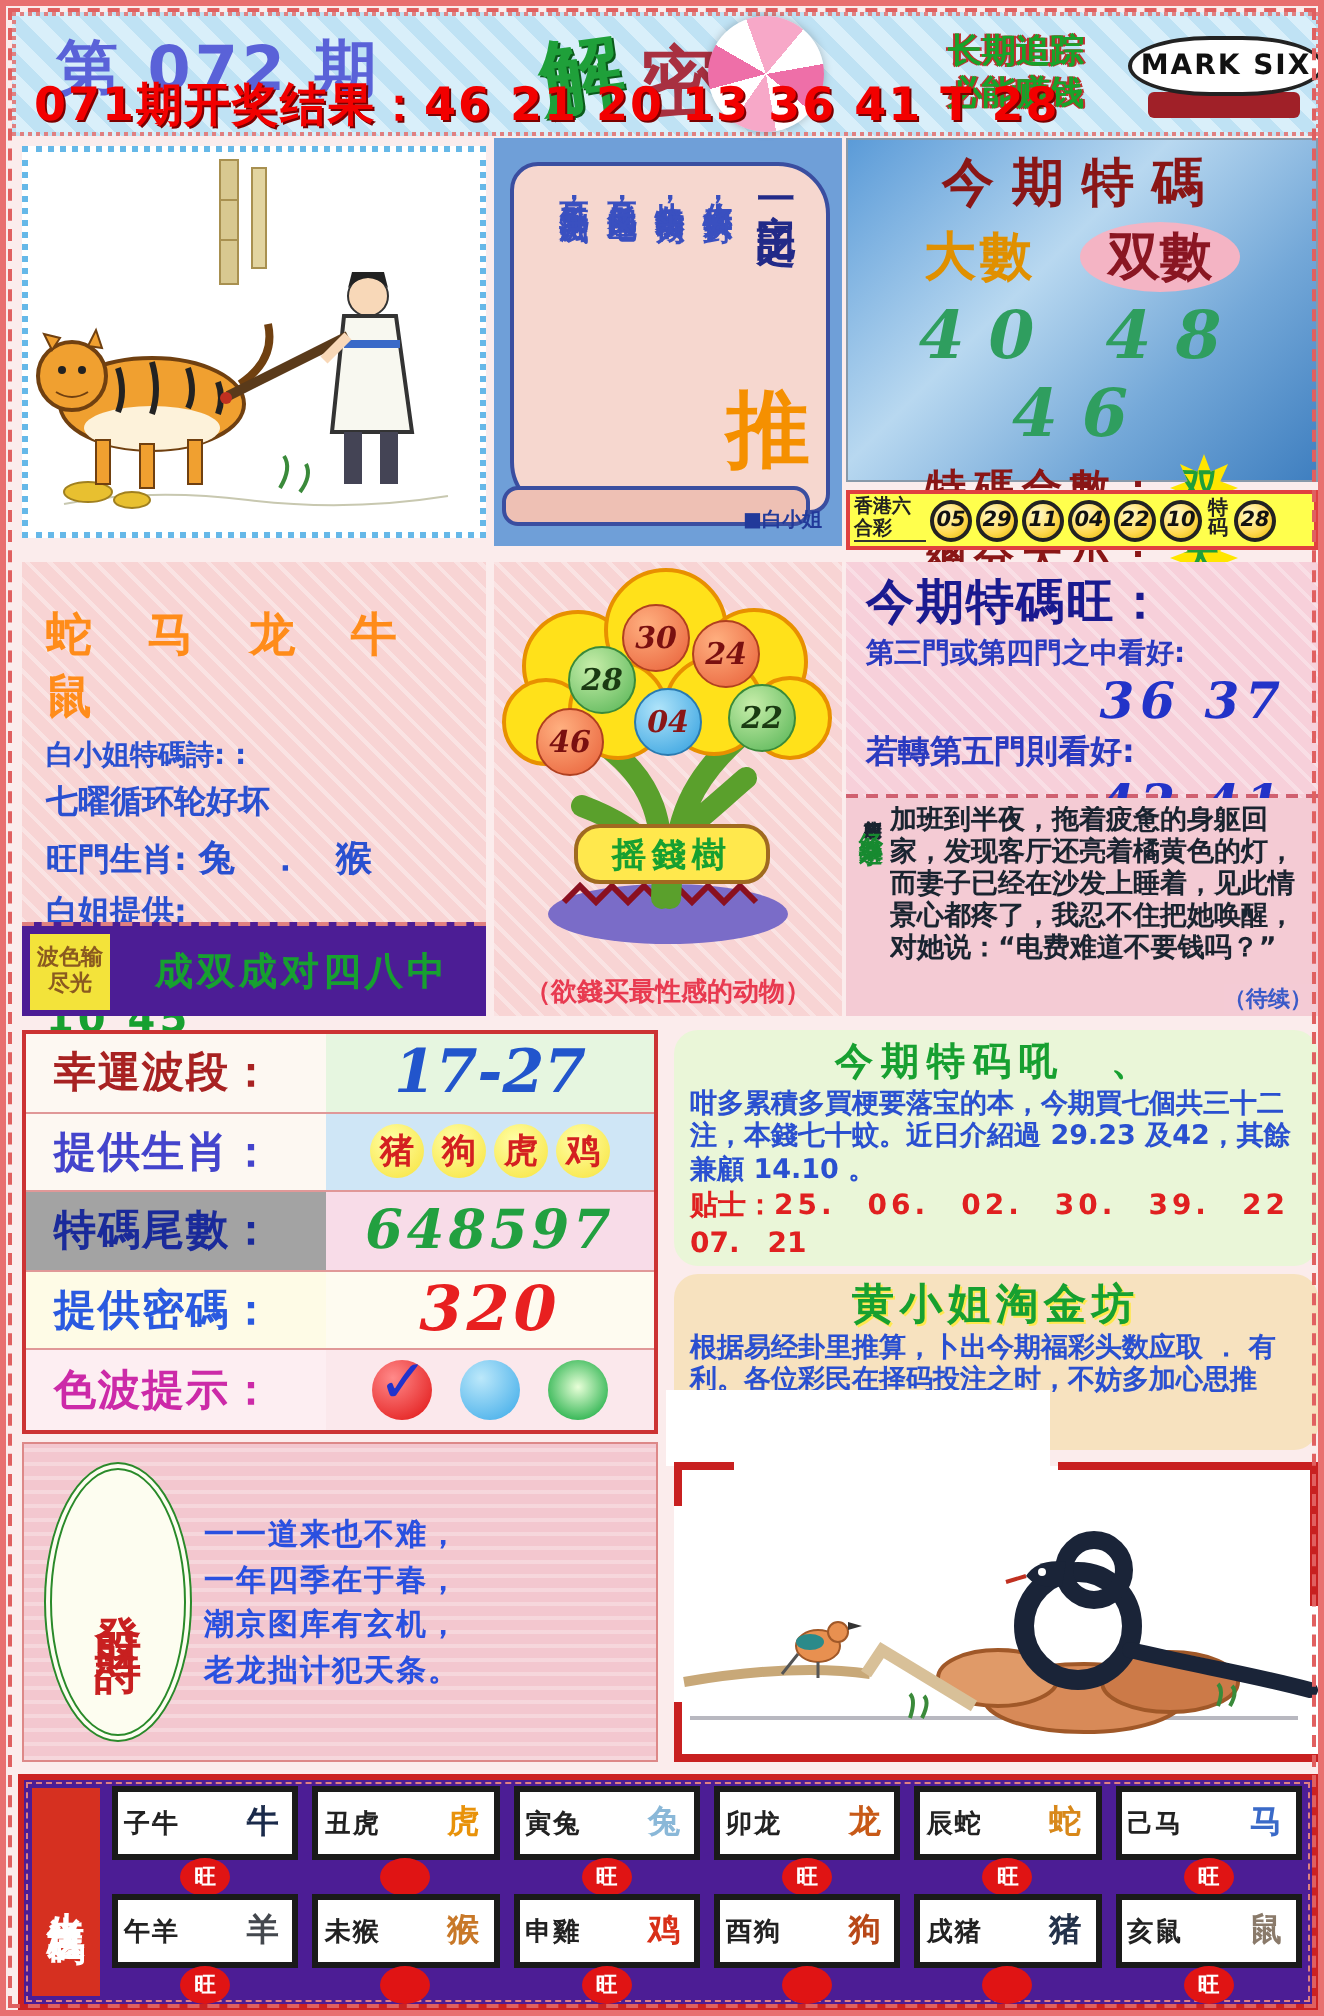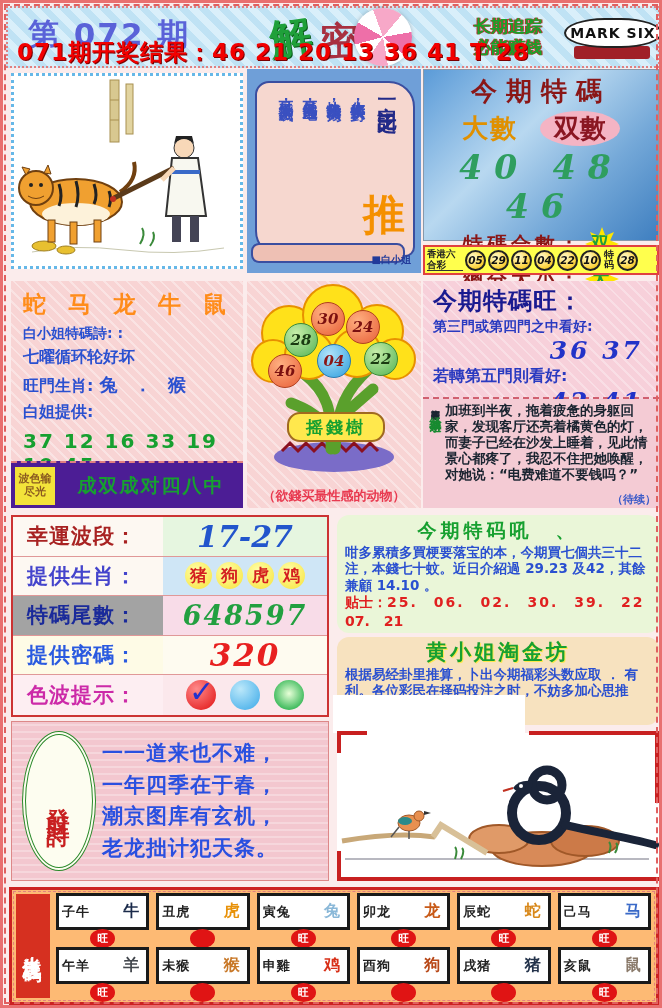--- a/index.html
+++ b/index.html
@@ -66,21 +66,21 @@
         background:radial-gradient(circle at 35% 30%,#fffbd0,#ffd84d 60%,#e0b400);
         border:2px solid #222;box-sizing:border-box;color:#111;font-weight:bold;font-size:10.5px;
         font-style:italic;display:flex;align-items:center;justify-content:center;}
   .tm{font-size:10px;font-weight:bold;color:#222;width:12px;line-height:1.05;text-align:center;}
 
   
   .panelpink{background:#f8d4d4;
      background-image:repeating-linear-gradient(45deg,rgba(255,255,255,.35) 0 2px,transparent 2px 8px);}
   .kill{position:absolute;left:8px;top:278px;width:232px;height:180px;padding:4px 0 0 12px;box-sizing:border-box;}
   .k1{color:#17a030;font-weight:bold;font-size:20px;letter-spacing:1px;}
-  .k2{color:#ff8c1a;font-weight:bold;font-size:23px;letter-spacing:7px;margin-top:4px;}
+  .k2{color:#ff8c1a;font-weight:bold;font-size:23px;letter-spacing:7px;margin-top:17px;font-family:Liberation Mono, monospace;}
   .k3{color:#2a50d0;font-weight:bold;font-size:14px;margin-top:5px;}
   .k4{color:#2a50d0;font-weight:bold;font-size:16px;margin-top:4px;}
   .k5{color:#2a50d0;font-weight:bold;font-size:16px;margin-top:5px;}
   .k5 .v{font-size:18px;letter-spacing:5px;margin-left:6px;}
   .k7{color:#17a030;font-weight:bold;font-size:20px;letter-spacing:2px;margin-top:6px;}
   .killbottom{position:absolute;left:8px;top:458px;width:232px;height:47px;background:#4c1d95;
               display:flex;align-items:center;border-top:2px dashed #e08080;box-sizing:border-box;}
   .seal{width:40px;height:38px;background:#f3e33a;margin:0 4px;font-size:11px;color:#8a5a20;font-weight:bold;
         line-height:1.15;display:flex;align-items:center;justify-content:center;text-align:center;flex-wrap:wrap;padding:1px;box-sizing:border-box;}
   .chengshuang{flex:1;text-align:center;color:#17a030;font-weight:bold;font-size:19px;letter-spacing:2px;}
@@ -140,42 +140,42 @@
   .cw-r::after{content:"✓";position:absolute;left:3px;top:-6px;color:#2233cc;font-size:30px;font-weight:bold;}
   .cw-b{background:radial-gradient(circle at 35% 30%,#bce8fa,#38a8e8);}
   .cw-g{background:radial-gradient(circle at 50% 45%,#e8ffd8,#38b858 75%);}
 
   .poem{position:absolute;left:8px;top:718px;width:318px;height:160px;box-sizing:border-box;
         background:#f3c7cf;background-image:repeating-linear-gradient(0deg,rgba(255,255,255,.28) 0 2px,transparent 2px 7px);
         border:1px solid #d88;display:flex;align-items:center;}
   .ovalbox{width:66px;height:132px;background:#fdfdf0;border:4px double #2a8a2a;border-radius:50%;
            margin:0 6px 0 10px;display:flex;align-items:center;justify-content:center;flex:none;}
   .ovaltext{writing-mode:vertical-rl;color:#c82020;font-size:23px;font-weight:bold;letter-spacing:8px;}
-  .verses{flex:1;color:#2a50e0;font-weight:bold;font-size:21px;line-height:1.5;letter-spacing:1px;}
+  .verses{flex:1;color:#2a50e0;font-weight:bold;font-size:15px;line-height:1.5;letter-spacing:1px;}
 
   
   .roar{position:absolute;left:334px;top:512px;width:322px;height:118px;background:#eaf6d8;border-radius:12px;
         padding:3px 8px;box-sizing:border-box;}
   .roar-title{text-align:center;color:#17a030;font-size:19px;font-weight:bold;letter-spacing:4px;}
   .roar-text{color:#2a50d0;font-weight:bold;font-size:13.5px;line-height:1.22;}
   .tips{color:#e02020;font-weight:bold;font-size:14px;margin-top:1px;}
   .tips .num{letter-spacing:2px;}
   .tips2{}
   .gold{position:absolute;left:334px;top:634px;width:322px;height:88px;background:#f7e2bf;border-radius:12px;
         padding:1px 8px;box-sizing:border-box;overflow:hidden;}
   .gold-title{text-align:center;color:#17a030;font-size:21px;font-weight:bold;letter-spacing:3px;
               text-shadow:1px 1px 0 #ffe84d;}
   .gold-text{color:#2a50d0;font-weight:bold;font-size:13.5px;line-height:1.22;}
   .white-patch{position:absolute;left:330px;top:692px;width:192px;height:38px;background:#fff;z-index:4;}
   .snakebox{position:absolute;left:334px;top:730px;width:322px;height:148px;background:#fff;z-index:5;}
   .cb{position:absolute;background:#c82020;z-index:6;}
 
   
   .zgrid{position:absolute;left:6px;top:884px;width:650px;height:118px;border:3px solid #cc2222;
-         background:#fdba74;box-sizing:border-box;}
+         background:#4c1d95;box-sizing:border-box;}
   .zgrid::before{content:"";position:absolute;inset:1px;border:1px dashed #e08080;pointer-events:none;}
   .zbanner{position:absolute;left:4px;top:4px;width:34px;height:104px;background:#d63020;
            display:flex;align-items:center;justify-content:center;}
   .zbanner span{writing-mode:vertical-rl;color:#fff;font-size:19px;font-weight:bold;letter-spacing:3px;}
   .zcells{position:absolute;left:44px;top:3px;right:5px;height:108px;display:grid;
           grid-template-columns:repeat(6,1fr);grid-template-rows:37px 17px 37px 17px;column-gap:7px;}
   .zcell{border:3px solid #1a1a1a;background:#fff;display:flex;align-items:center;padding:1px 3px;box-sizing:border-box;}
   .zlabel{font-size:13px;color:#222;font-weight:bold;letter-spacing:1px;}
   .zicon{margin-left:auto;font-size:16px;font-weight:bold;margin-right:4px;}
   .zmark{display:flex;align-items:center;justify-content:center;}

